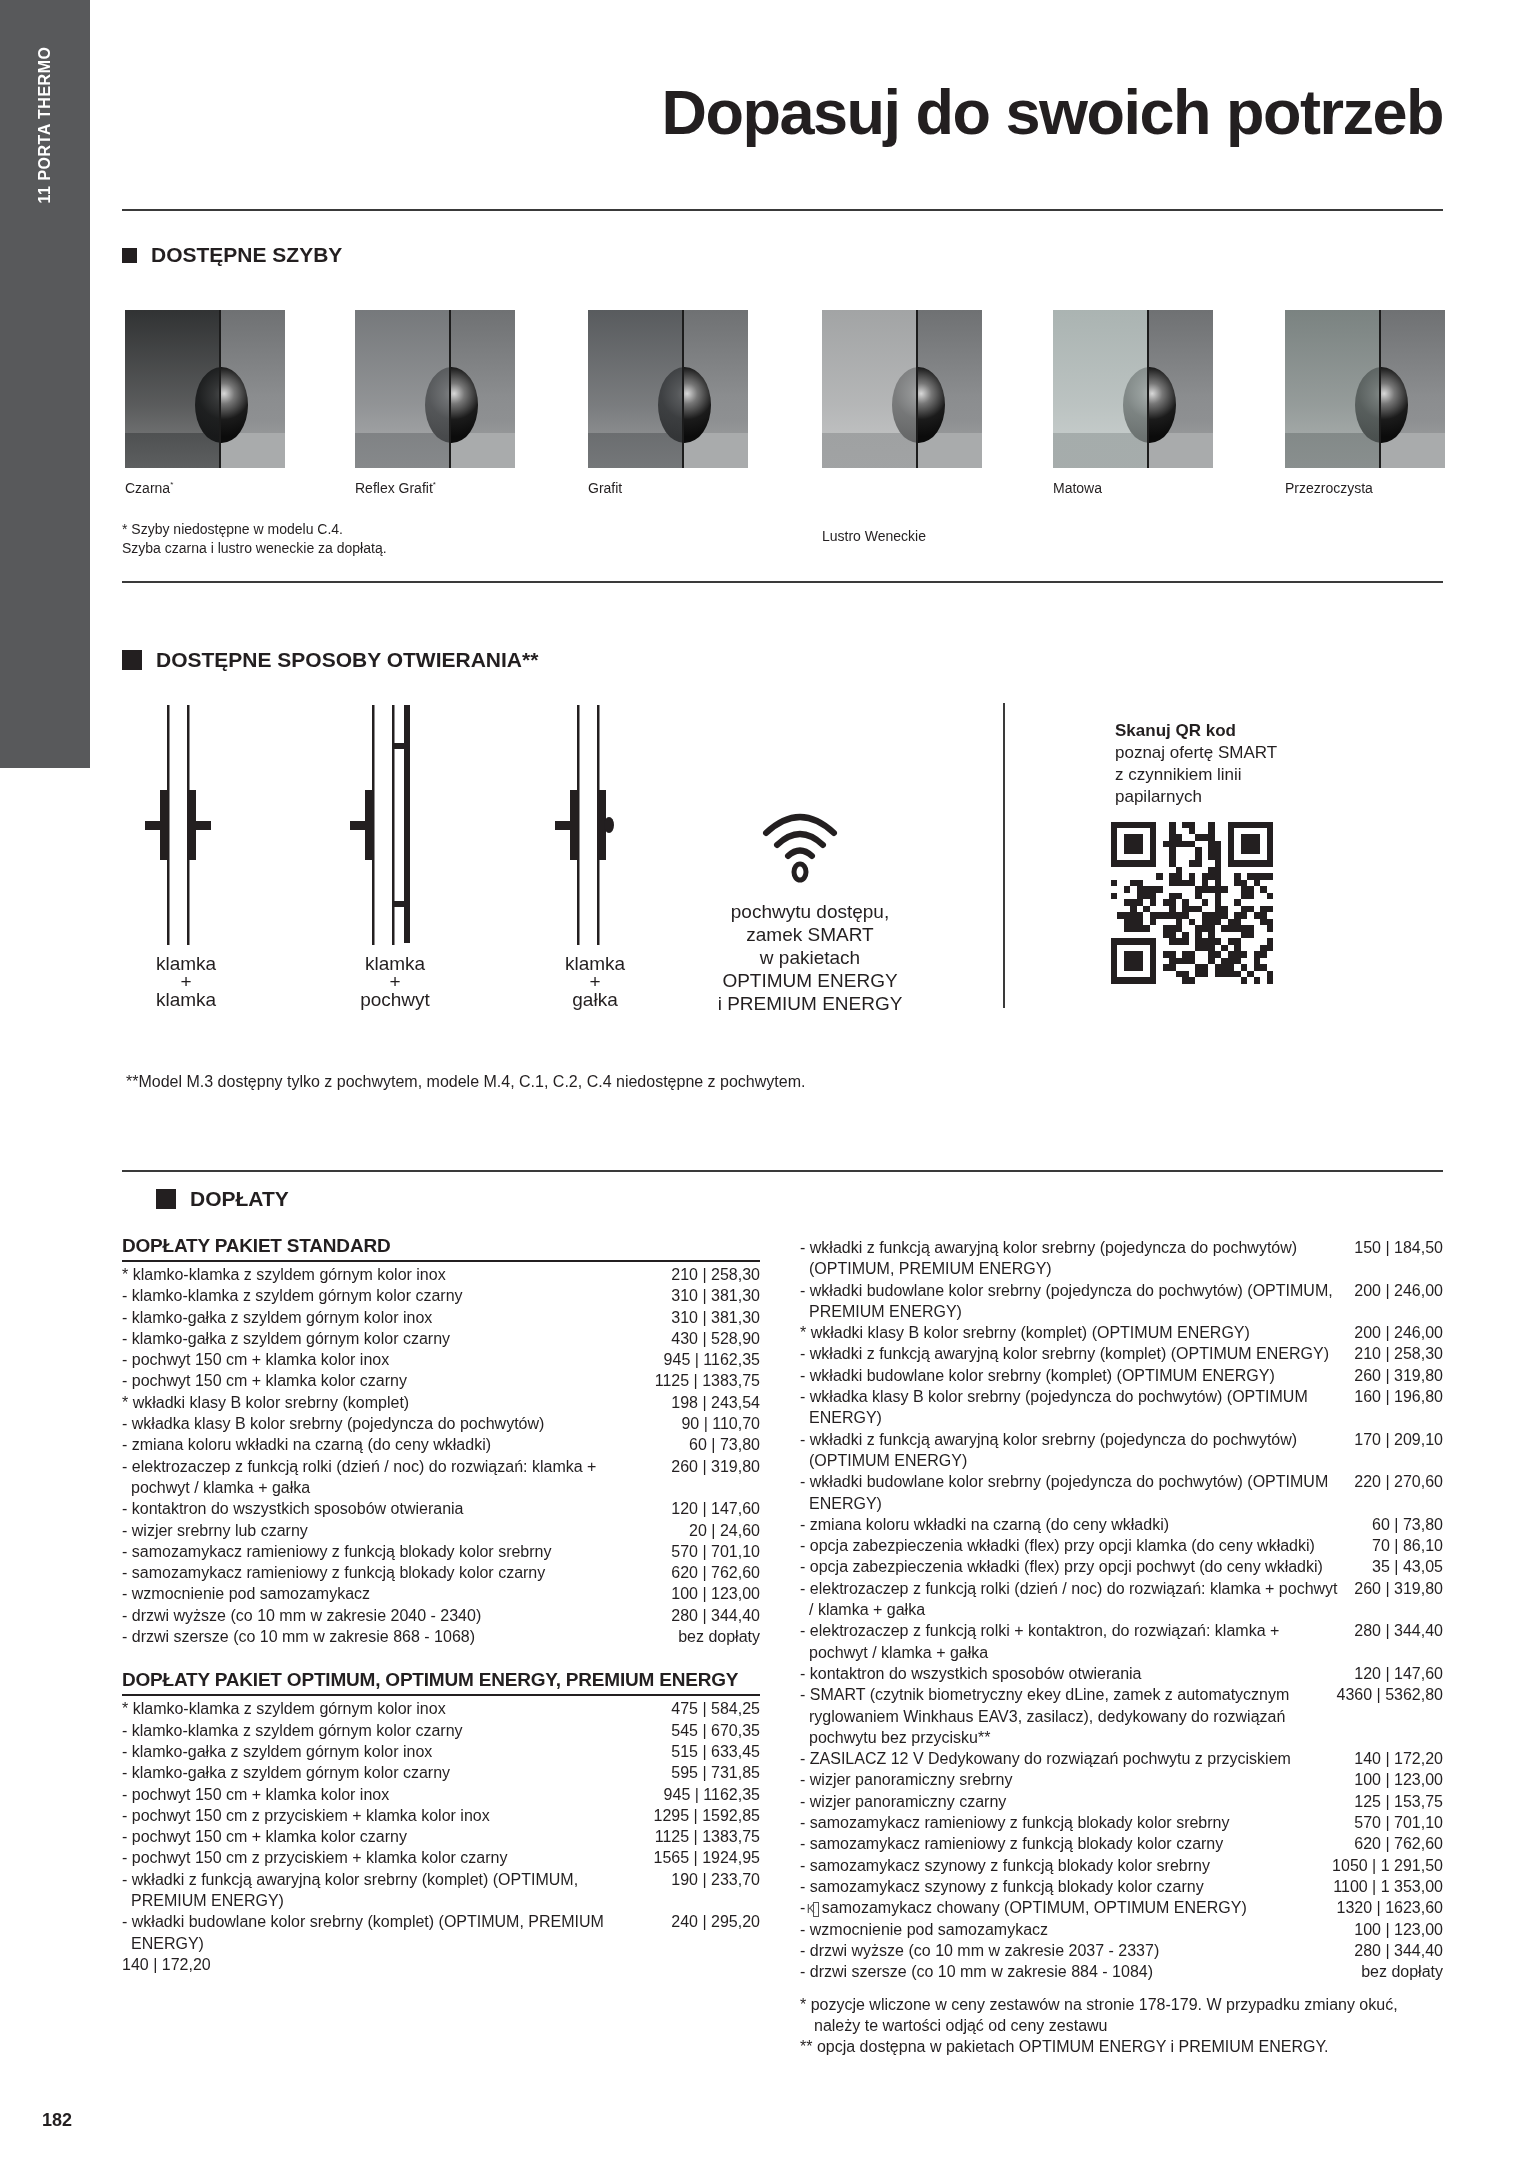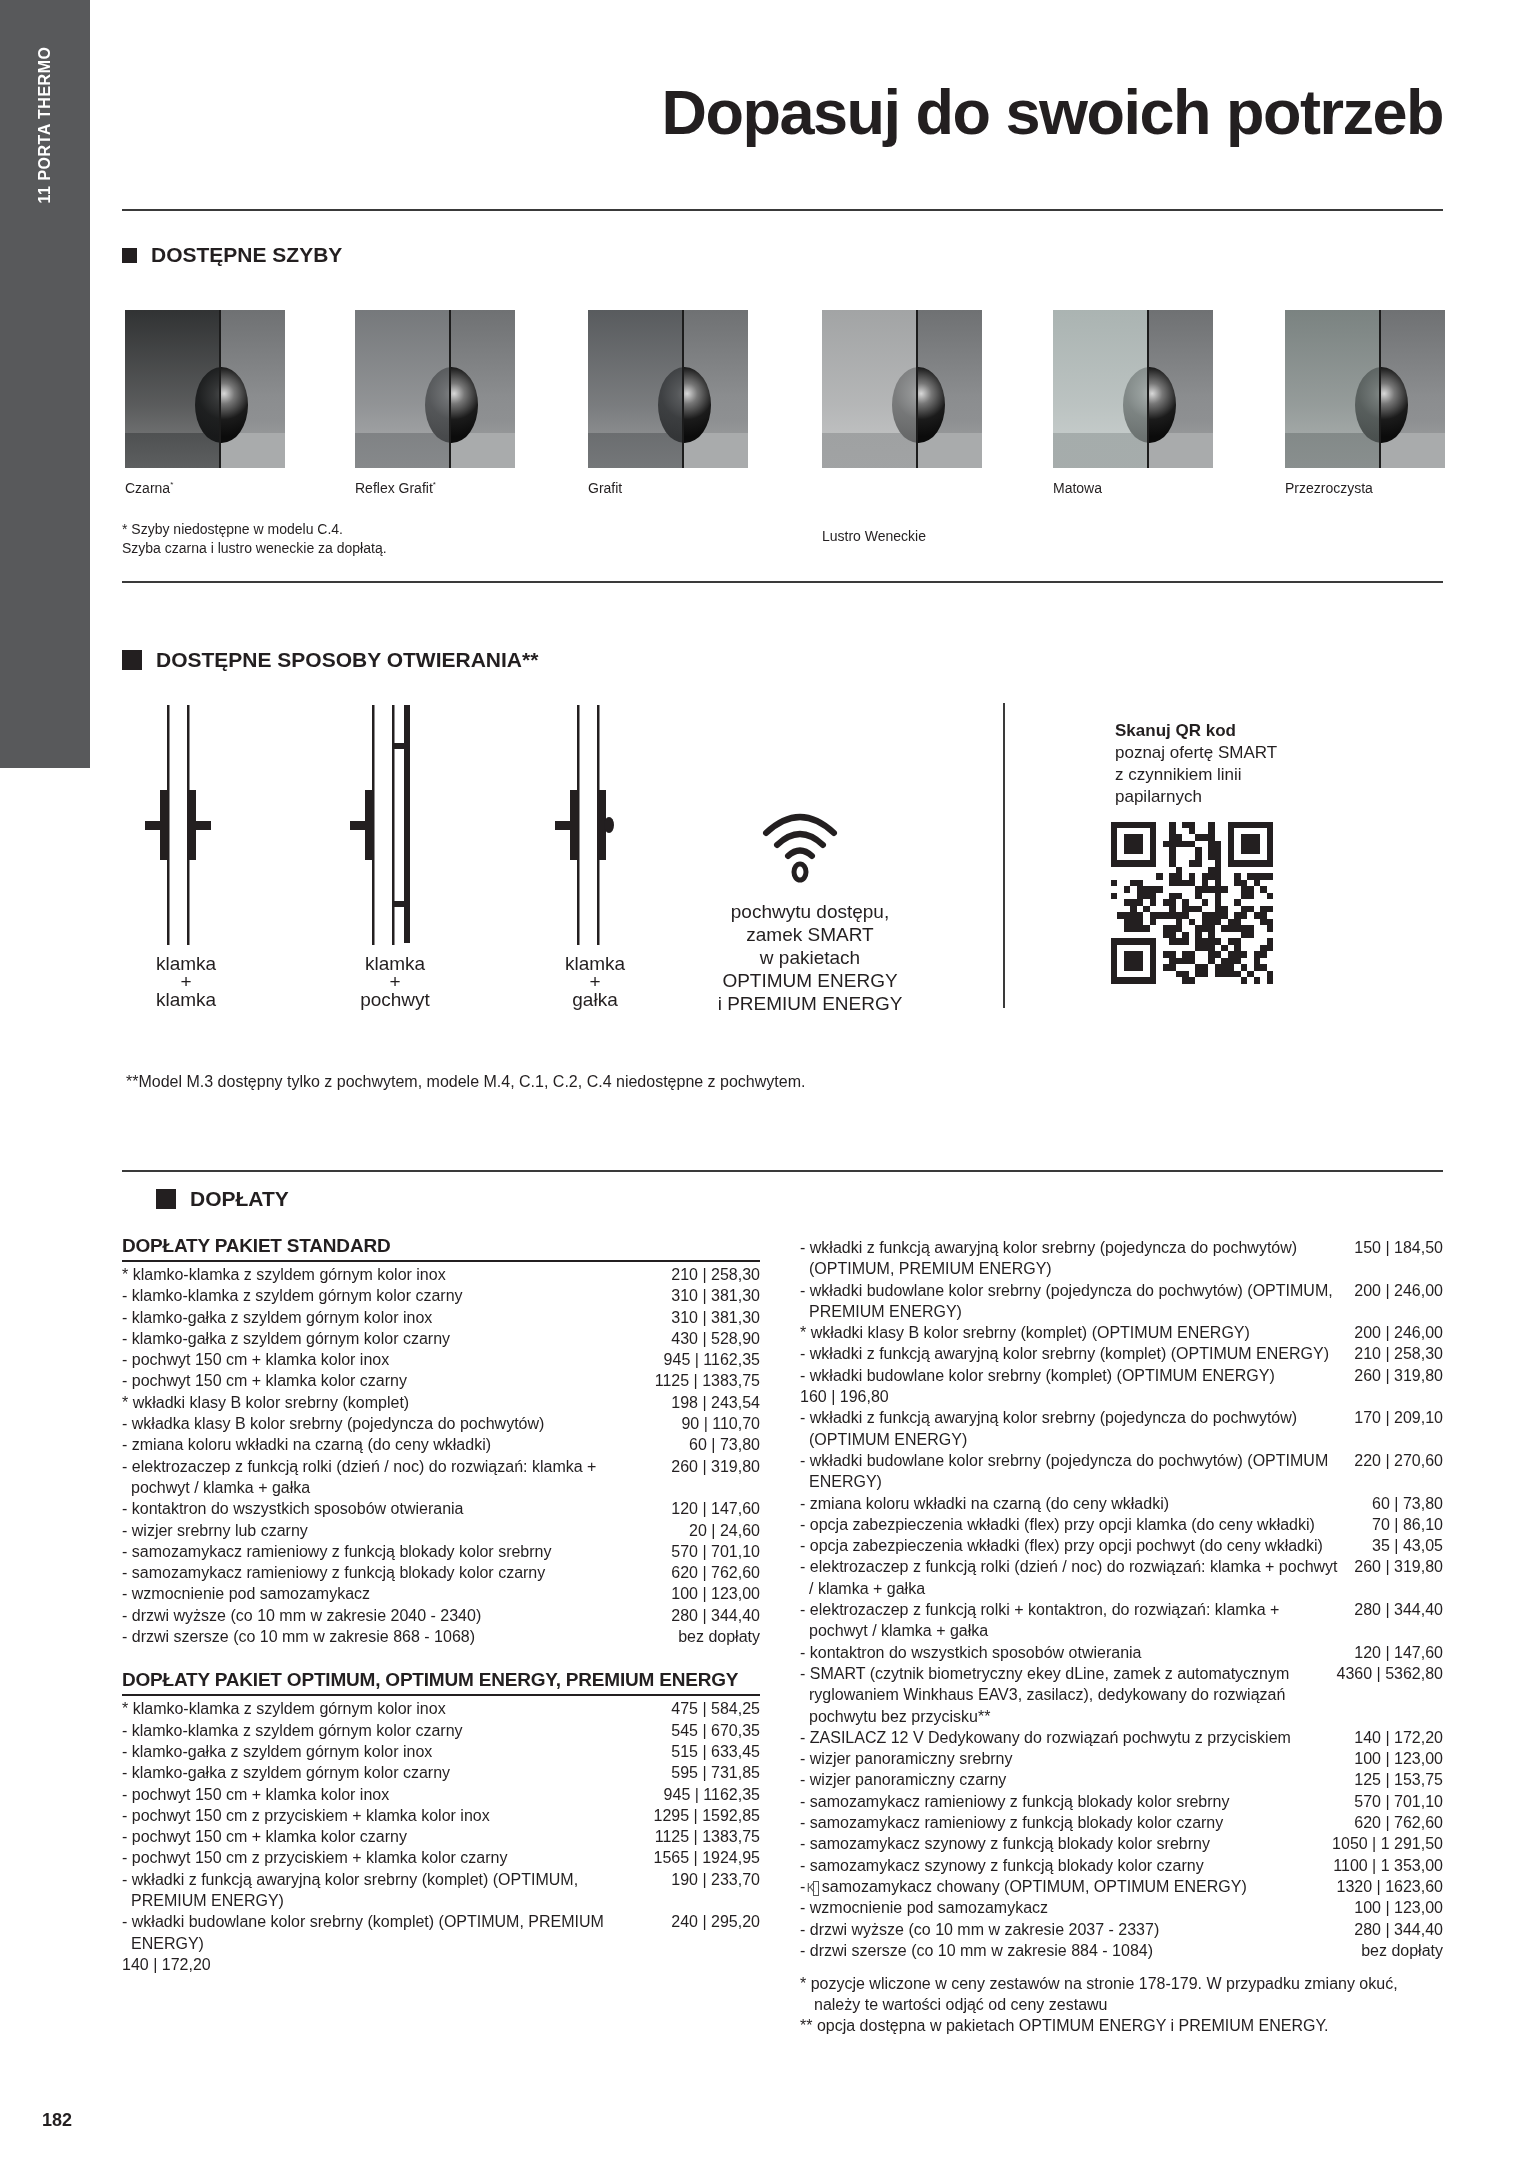--- a/index.html
+++ b/index.html
@@ -566,20 +566,21 @@
       </div>
       <div class="row">
         <div class="d">- wkładki z funkcją awaryjną kolor srebrny (komplet) (OPTIMUM ENERGY)</div>
         <div class="p">210 | 258,30</div>
       </div>
       <div class="row">
         <div class="d">- wkładki budowlane kolor srebrny (komplet) (OPTIMUM ENERGY)</div>
         <div class="p">260 | 319,80</div>
       </div>
       <div class="row">
+        <div class="d">- wkładka klasy B kolor srebrny (pojedyncza do pochwytów) (OPTIMUM ENERGY)</div>
         <div class="p">160 | 196,80</div>
       </div>
       <div class="row">
         <div class="d">- wkładki z funkcją awaryjną kolor srebrny (pojedyncza do pochwytów) (OPTIMUM ENERGY)</div>
         <div class="p">170 | 209,10</div>
       </div>
       <div class="row">
         <div class="d">- wkładki budowlane kolor srebrny (pojedyncza do pochwytów) (OPTIMUM ENERGY)</div>
         <div class="p">220 | 270,60</div>
       </div>

